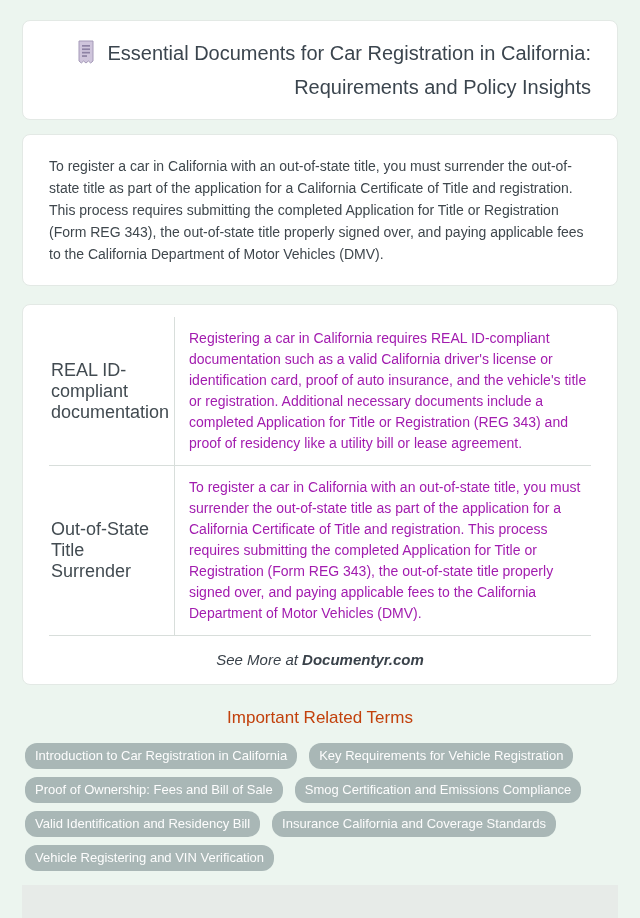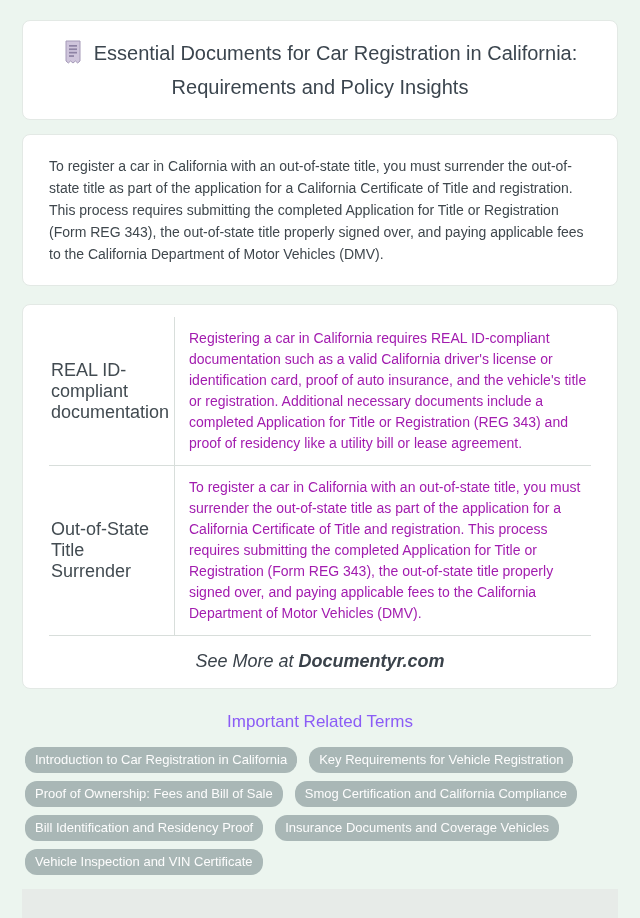--- a/index.html
+++ b/index.html
@@ -12,21 +12,21 @@
   }
   .page { padding: 0 22px; }
 
   .card {
     background: #ffffff;
     border: 1px solid #e3e9e5;
     border-radius: 8px;
   }
 
   
-  .header-card { margin-top: 20px; padding: 17px 26px; text-align: center; }
+  .header-card { margin-top: 20px; padding: 17px 26px; text-align: right; }
   .page-title {
     margin: 0; font-size: 20px; font-weight: 400;
     line-height: 30px; color: #3b454e;
   }
   .doc-icon { display: inline-block; vertical-align: -4px; margin-right: 11px; }
 
   
   .intro-card { margin-top: 14px; padding: 20px 26px; }
   .intro-text { margin: 0; font-size: 14px; line-height: 22px; color: #3f474d; }
 
@@ -39,29 +39,29 @@
     padding: 11px 12px 11px 2px;
     font-size: 18px; line-height: 21px; color: #424b51;
   }
   .desc-cell {
     border-bottom: 1px solid #d8dedb;
     padding: 11px 0 11px 14px;
     font-size: 14px; line-height: 21px; color: #a21caf;
   }
   .see-more {
     text-align: center; font-style: italic;
-    font-size: 18px; color: #3a424a;
+    font-size: 15px; color: #3a424a;
     margin: 15px 0 6px;
   }
   .see-more .brand { font-weight: bold; }
 
   
   .terms-heading {
     text-align: center; font-weight: 400;
-    font-size: 17px; color: #8b5cf6;
+    font-size: 17px; color: #c2410c;
     margin: 23px 0 15px;
   }
   .terms { padding-left: 3px; }
   .term-row { display: flex; gap: 12px; margin-bottom: 8px; }
   .pill {
     background: #a9b7b6; color: #fdfdfd;
     font-size: 13px; line-height: 13px;
     padding: 6px 10px 7px; border-radius: 12px;
     white-space: nowrap; cursor: pointer; border: none;
     font-family: "Liberation Sans", sans-serif;
@@ -110,28 +110,28 @@
 
   <h2 class="terms-heading">Important Related Terms</h2>
 
   <div class="terms">
     <div class="term-row">
       <button class="pill">Introduction to Car Registration in California</button>
       <button class="pill">Key Requirements for Vehicle Registration</button>
     </div>
     <div class="term-row">
       <button class="pill">Proof of Ownership: Fees and Bill of Sale</button>
-      <button class="pill">Smog Certification and California Compliance</button>
+      <button class="pill">Smog Certification and Emissions Compliance</button>
     </div>
     <div class="term-row">
-      <button class="pill">Bill Identification and Residency Proof</button>
-      <button class="pill">Insurance Documents and Coverage Vehicles</button>
+      <button class="pill">Valid Identification and Residency Bill</button>
+      <button class="pill">Insurance California and Coverage Standards</button>
     </div>
     <div class="term-row">
-      <button class="pill">Vehicle Inspection and VIN Certificate</button>
+      <button class="pill">Vehicle Registering and VIN Verification</button>
     </div>
   </div>
 
   <div class="footer-bar">
     
   </div>
 
 </div>
 
 </body></html>

